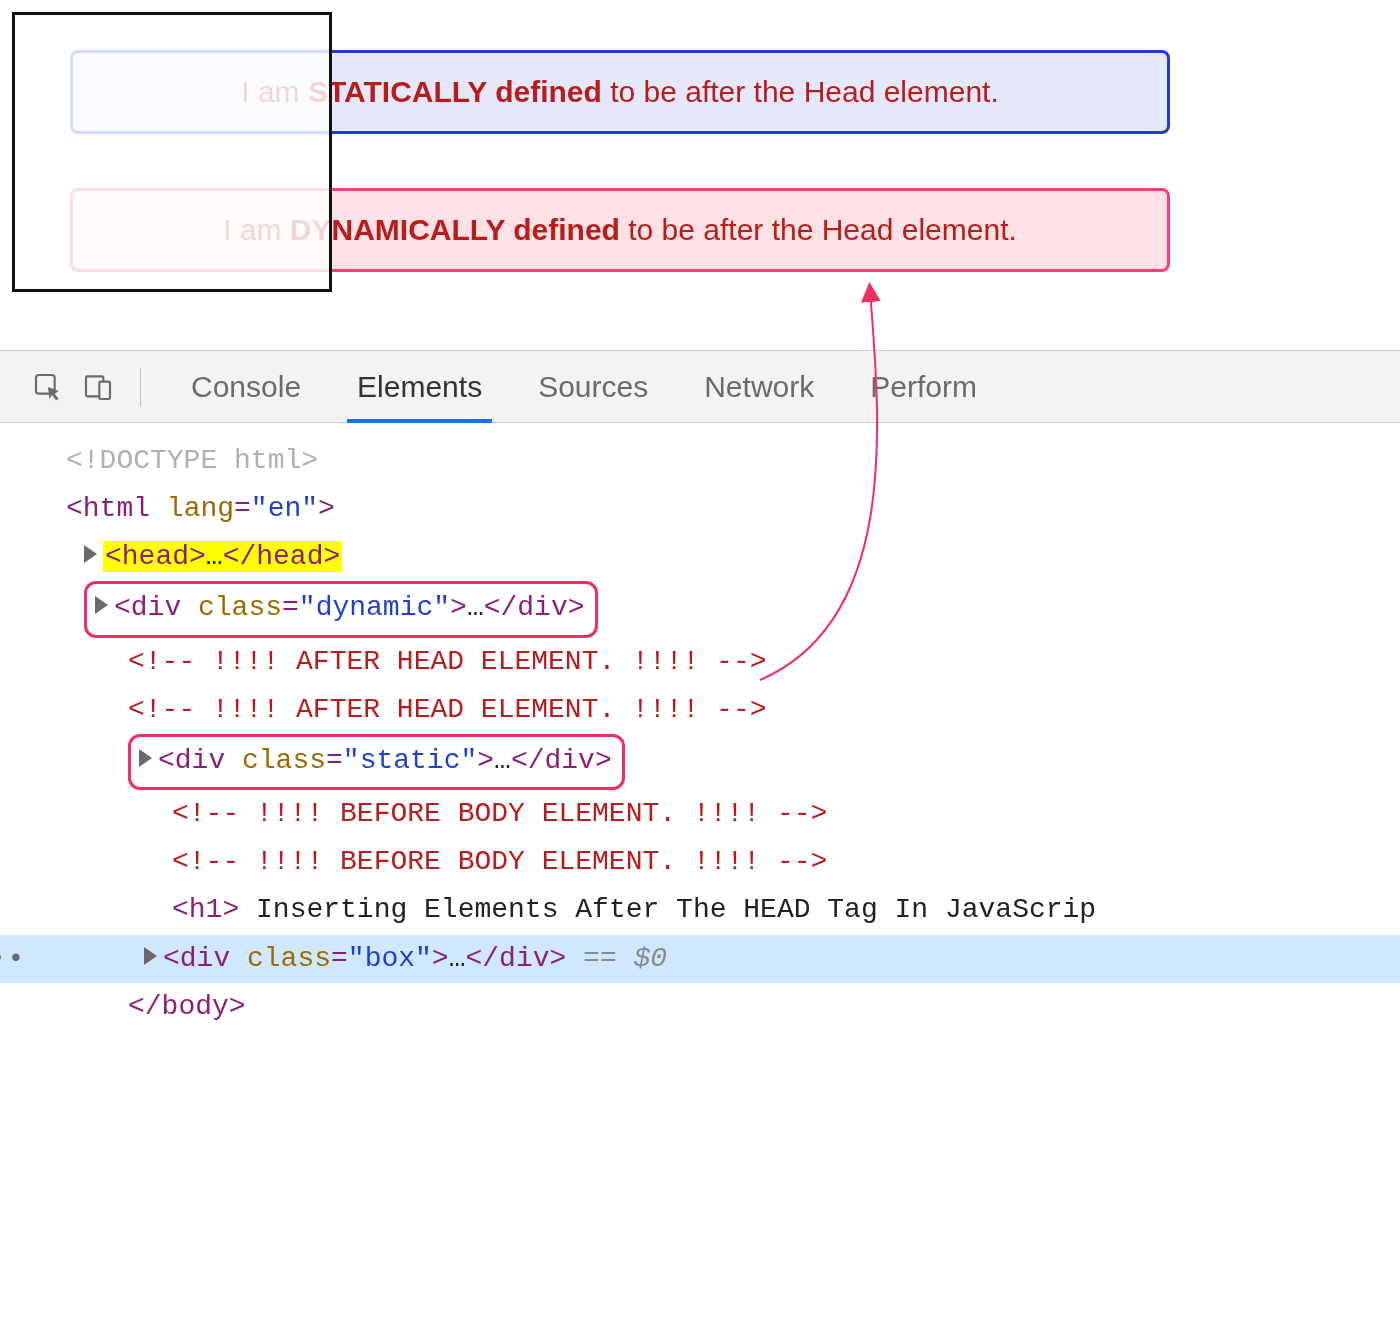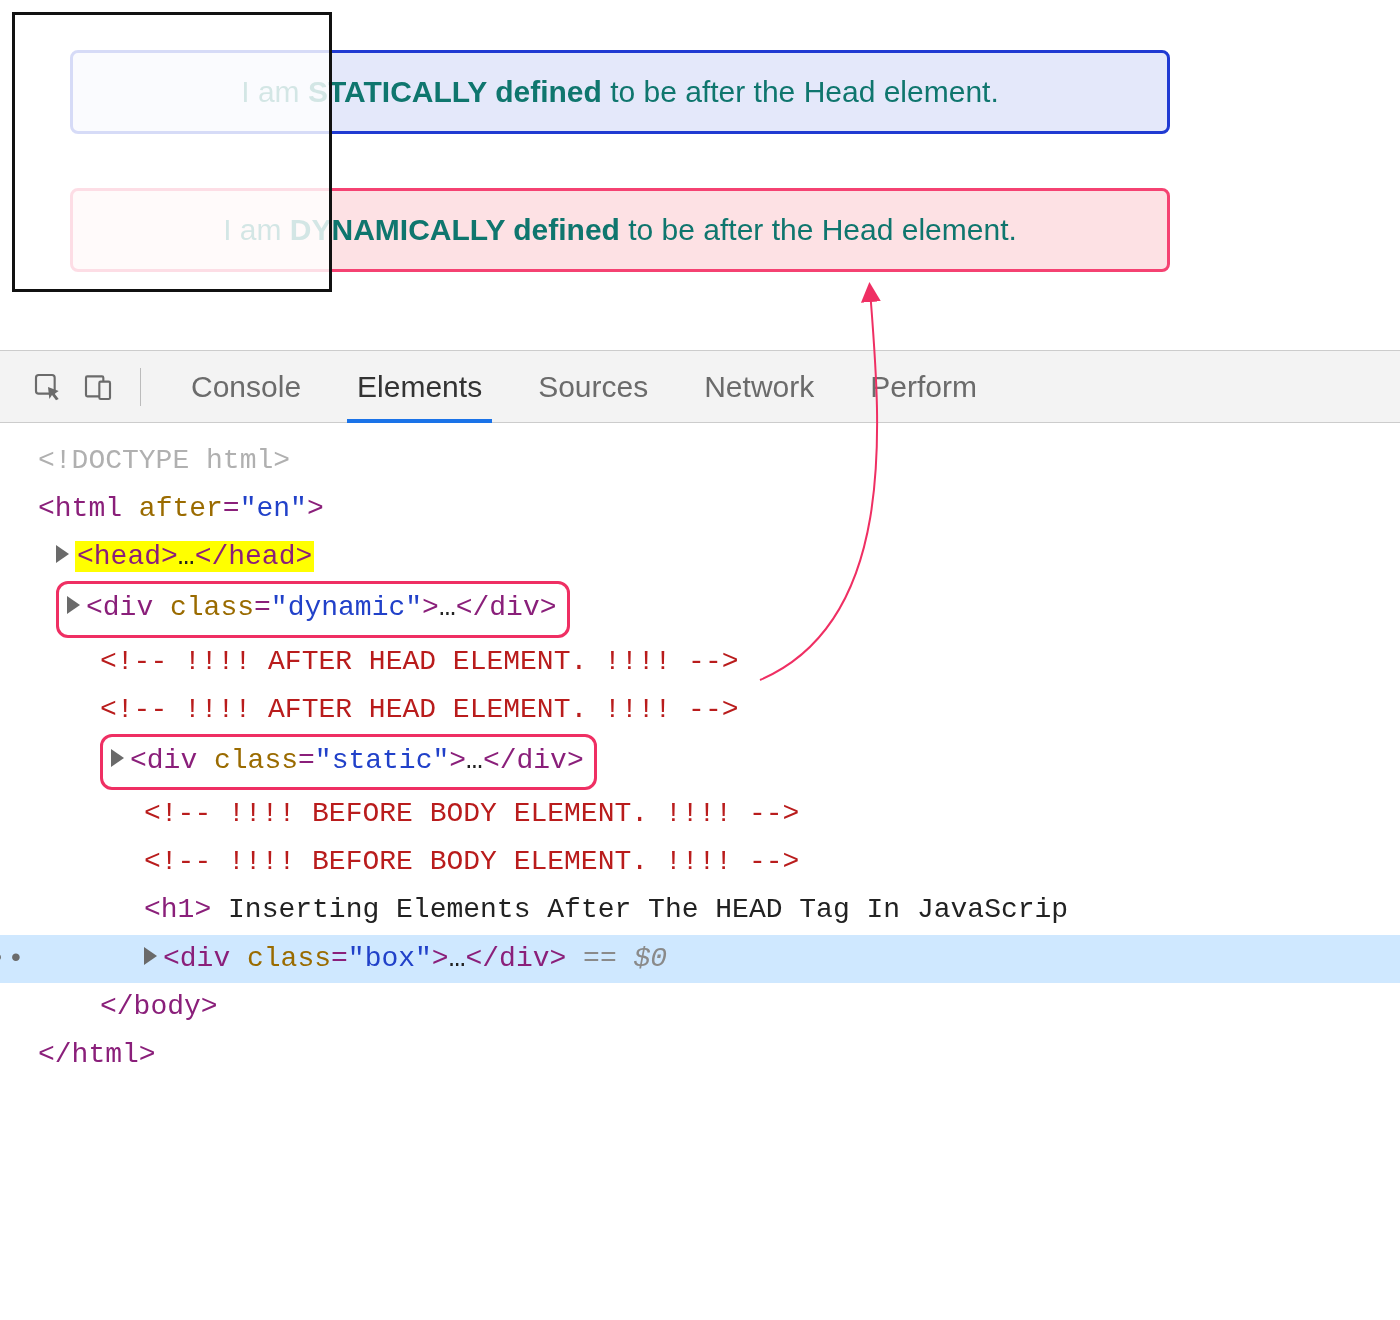--- a/index.html
+++ b/index.html
@@ -28,21 +28,21 @@
   }
   .banner {
     position: absolute;
     left: 70px;
     width: 1100px;
     padding: 22px 30px;
     border-width: 3px;
     border-style: solid;
     border-radius: 8px;
     font-size: 30px;
-    color: #0f766e;
+    color: #b91c1c;
     z-index: 2;
     text-align: center;
   }
   .banner.static {
     top: 50px;
     background: #e4e8fa;
     border-color: #203ad2;
   }
   .banner.dynamic {
     top: 188px;
@@ -104,21 +104,21 @@
     background: #1a73e8;
   }
 
   .dom-tree {
     padding: 14px 0 24px 38px;
     font-size: 28px;
     line-height: 1.72;
     white-space: nowrap;
     overflow: hidden;
   }
-  .dom-tree .line { position: relative; }
+  .dom-tree .line { position: relative; margin-left: 28px; }
   .ind1 { padding-left: 18px; }
   .ind2 { padding-left: 62px; }
   .ind3 { padding-left: 106px; }
 
   .tri {
     display: inline-block;
     width: 0; height: 0;
     margin-right: 6px;
     vertical-align: 1px;
   }
@@ -213,21 +213,21 @@
     <div class="dt-tab">Perform</div>
   </div>
 
   <div class="dom-tree">
 
     <div class="line">
       <span class="c-doctype">&lt;!DOCTYPE html&gt;</span>
     </div>
 
     <div class="line">
-      <span class="c-tag">&lt;html </span><span class="c-attr">after</span><span class="c-tag">=</span><span class="c-val">"en"</span><span class="c-tag">&gt;</span>
+      <span class="c-tag">&lt;html </span><span class="c-attr">lang</span><span class="c-tag">=</span><span class="c-val">"en"</span><span class="c-tag">&gt;</span>
     </div>
 
     <div class="line ind1">
       <span class="tri right"></span><span class="hl-yellow"><span class="c-tag">&lt;head&gt;</span><span class="c-text">…</span><span class="c-tag">&lt;/head&gt;</span></span>
     </div>
 
     <div class="line ind1">
       <span class="pink-pill">
         <span class="tri right"></span><span class="c-tag">&lt;div </span><span class="c-attr">class</span><span class="c-tag">=</span><span class="c-val">"dynamic"</span><span class="c-tag">&gt;</span><span class="c-text">…</span><span class="c-tag">&lt;/div&gt;</span>
       </span>
@@ -262,18 +262,15 @@
       <span class="sel-dots">•••</span>
       <span class="ind3">
         <span class="tri right"></span><span class="c-tag">&lt;div </span><span class="c-attr">class</span><span class="c-tag">=</span><span class="c-val">"box"</span><span class="c-tag">&gt;</span><span class="c-text">…</span><span class="c-tag">&lt;/div&gt;</span><span class="c-dim"> == $0</span>
       </span>
     </div>
 
     <div class="line ind2">
       <span class="c-tag">&lt;/body&gt;</span>
     </div>
 
-    <div class="line">
-      <span class="c-tag">&lt;/html&gt;</span>
-    </div>
 
   </div>
 </div>
 
 </body></html>

